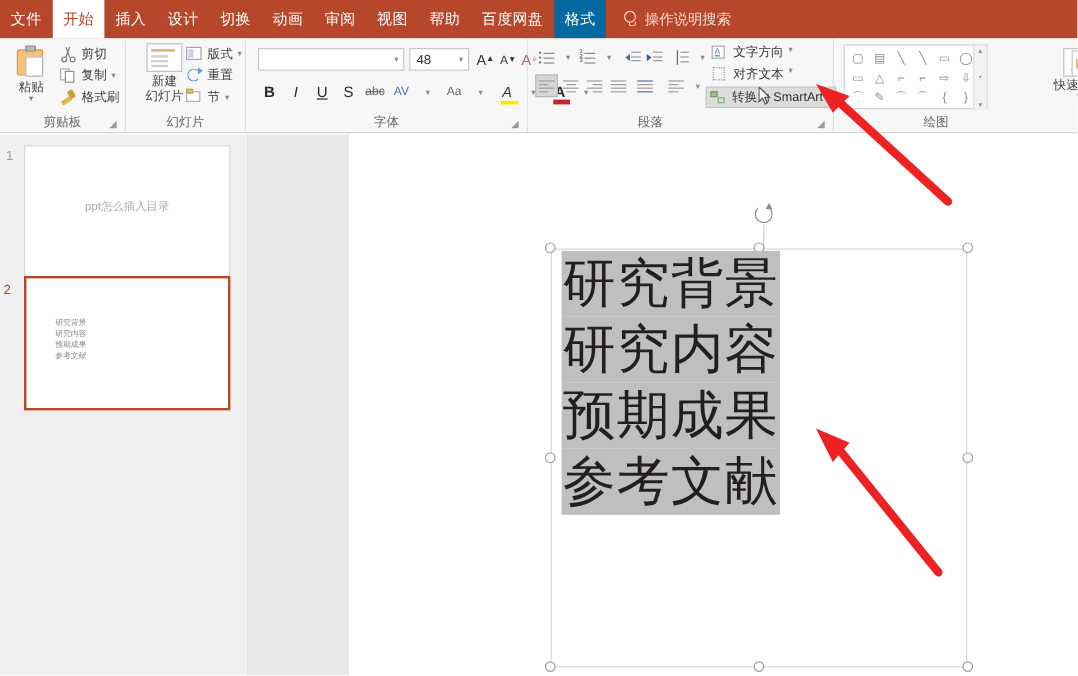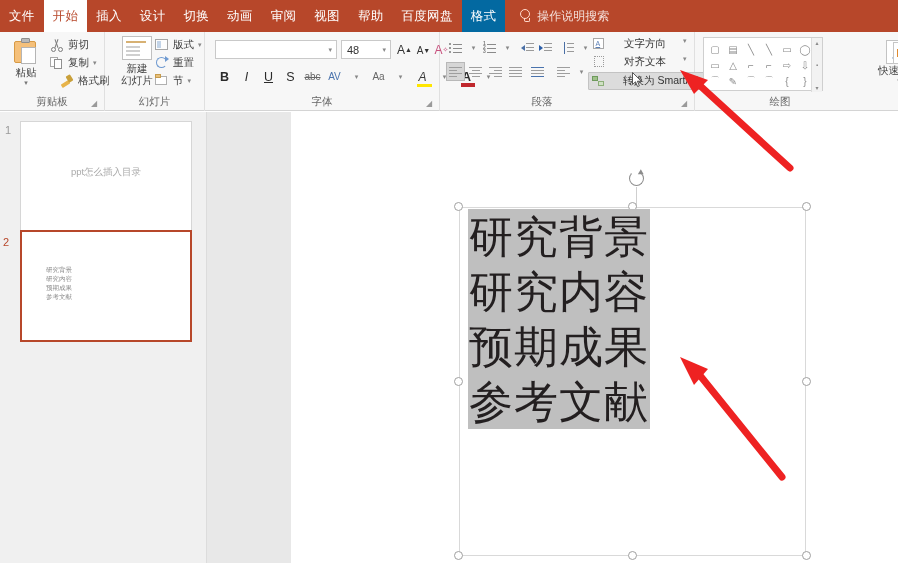--- a/index.html
+++ b/index.html
@@ -255,21 +255,21 @@
   .ind-ico.right b { border-left: 4px solid #2b5ea8; left: 0; }
   .ls-ico { width: 12px; height: 12px; position: relative; }
   .ls-ico span {
     position: absolute; right: 0; width: 7px; height: 1.3px; background: #9a9a9a;
   }
   .ls-ico b {
     position: absolute; left: 2px; top: 0; width: 1.2px; height: 12px; background: #4a6fa5;
   }
 
   .pcmd {
-    position: absolute; display: flex; align-items: flex-start; gap: 17px;
+    position: absolute; display: flex; align-items: flex-start; gap: 4px;
     font-size: 10.5px; color: #333; white-space: nowrap;
     padding: 1px 3px;
   }
   .pcmd.hover {
     background: #dcdcdc; border: 1px solid #c3c3c3; border-radius: 1px;
   }
   .ico-dir i {
     position: absolute; left: 0; top: 1px; width: 11px; height: 11px;
     border: 1.2px solid #a8a8a8; background: #fff;
   }
@@ -467,21 +467,21 @@
         <span>剪切</span>
       </div>
       <div class="cmd-row" style="left:50px; top:24px;">
         <span class="mini-ico ico-copy">
               <i></i>
               <u></u>
             </span>
         <span>复制</span>
         <span class="caret-tiny">▾</span>
       </div>
-      <div class="cmd-row" style="left:60px; top:42px;font-family:Liberation Serif, serif;">
+      <div class="cmd-row" style="left:50px; top:42px;font-family:Liberation Serif, serif;">
         <span class="mini-ico ico-brush">
               <i></i>
               <u></u>
             </span>
         <span>格式刷</span>
       </div>
       <div class="rgroup-label">剪贴板</div>
       <div class="dlg"></div>
     </div>
 

